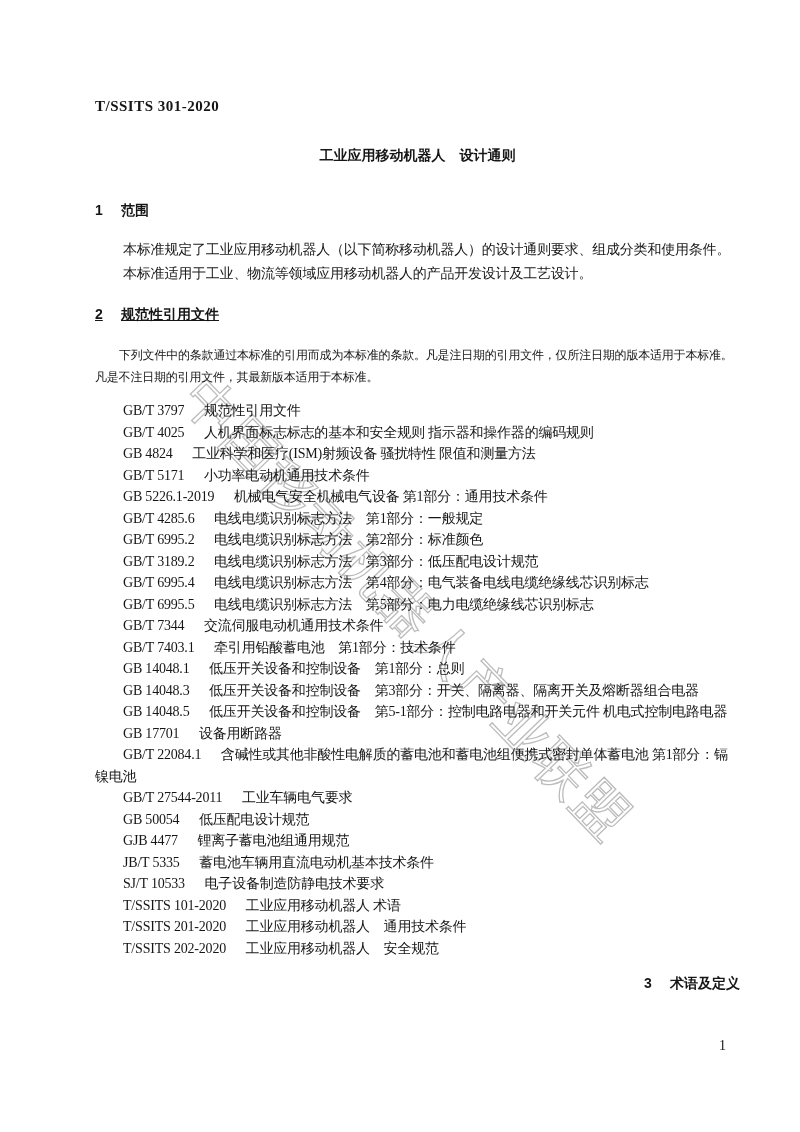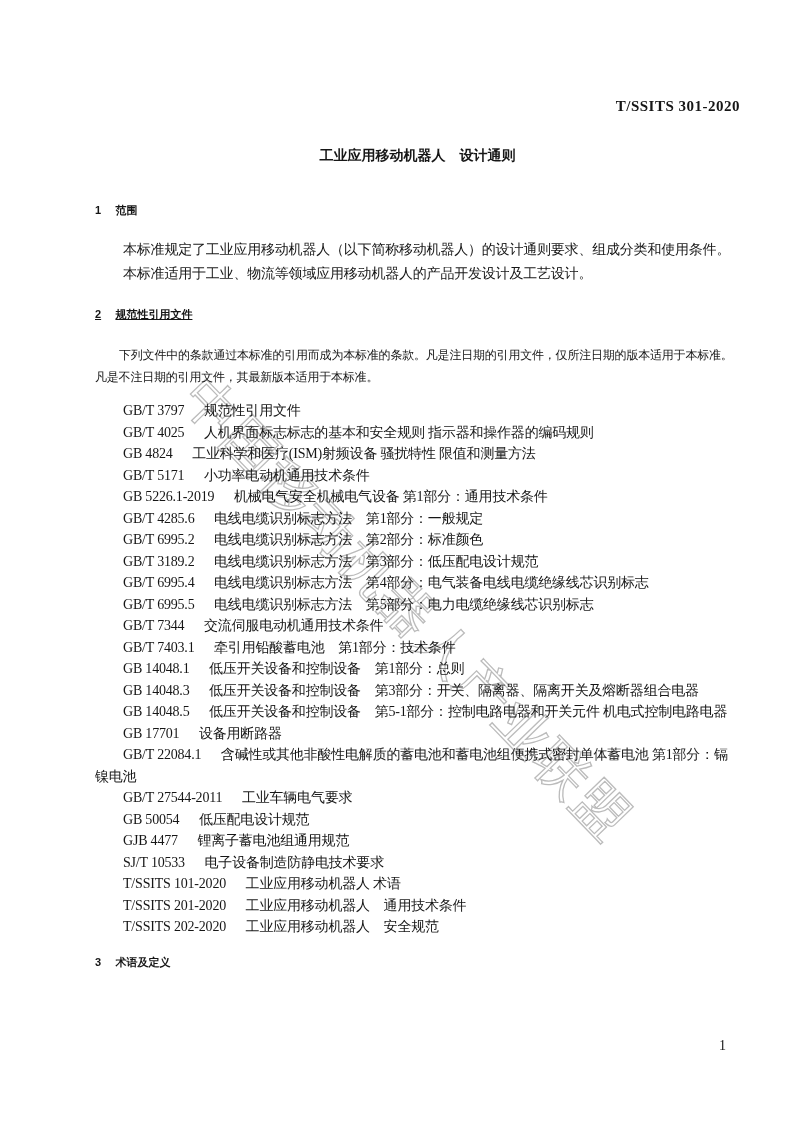--- a/index.html
+++ b/index.html
@@ -17,45 +17,44 @@
     z-index:1;
   }
   .content{
     position:absolute;
     left:95px;top:0;
     width:645px;
     z-index:2;
   }
   .std-code{
     margin-top:98px;
-    text-align:right;
     font-family:"Liberation Serif", serif;
     font-weight:bold;
     font-size:15px;
     line-height:16px;
     letter-spacing:.5px;
   }
   .doc-title{
     margin-top:27px;
     text-align:center;
     font-family:"Liberation Sans", sans-serif;
     font-weight:bold;
     font-size:14px;
     line-height:28px;
   }
   .sec-heading{
     font-family:"Liberation Sans", sans-serif;
     font-weight:bold;
-    font-size:11px;
+    font-size:14px;
     line-height:17px;
   }
   .sec-heading .sec-label{margin-left:1.3em;}
   #sec-scope{margin-top:33px;}
   #sec-refs{margin-top:20px;text-decoration:underline;}
-  #sec-terms{margin-top:16px;}
+  #sec-terms{margin-top:16px;text-align:right;}
   .para{
     margin:0;
     font-size:14px;
     line-height:24px;
     text-indent:2em;
     letter-spacing:-0.2px;
   }
   .para-group{margin-top:19px;}
   .intro{
     margin:22px 0 12px 0;
@@ -124,20 +123,21 @@
         <div class="ref"><span class="ref-code">GB/T 7344</span><span class="ref-title">交流伺服电动机通用技术条件</span></div>
         <div class="ref"><span class="ref-code">GB/T 7403.1</span><span class="ref-title">牵引用铅酸蓄电池　第1部分：技术条件</span></div>
         <div class="ref"><span class="ref-code">GB 14048.1</span><span class="ref-title">低压开关设备和控制设备　第1部分：总则</span></div>
         <div class="ref"><span class="ref-code">GB 14048.3</span><span class="ref-title">低压开关设备和控制设备　第3部分：开关、隔离器、隔离开关及熔断器组合电器</span></div>
         <div class="ref"><span class="ref-code">GB 14048.5</span><span class="ref-title">低压开关设备和控制设备　第5-1部分：控制电路电器和开关元件 机电式控制电路电器</span></div>
         <div class="ref"><span class="ref-code">GB 17701</span><span class="ref-title">设备用断路器</span></div>
         <div class="ref"><span class="ref-code">GB/T 22084.1</span><span class="ref-title">含碱性或其他非酸性电解质的蓄电池和蓄电池组便携式密封单体蓄电池 第1部分：镉镍电池</span></div>
         <div class="ref"><span class="ref-code">GB/T 27544-2011</span><span class="ref-title">工业车辆电气要求</span></div>
         <div class="ref"><span class="ref-code">GB 50054</span><span class="ref-title">低压配电设计规范</span></div>
         <div class="ref"><span class="ref-code">GJB 4477</span><span class="ref-title">锂离子蓄电池组通用规范</span></div>
+        <div class="ref"><span class="ref-code">JB/T 5335</span><span class="ref-title">蓄电池车辆用直流电动机基本技术条件</span></div>
         <div class="ref"><span class="ref-code">SJ/T 10533</span><span class="ref-title">电子设备制造防静电技术要求</span></div>
         <div class="ref"><span class="ref-code">T/SSITS 101-2020</span><span class="ref-title">工业应用移动机器人 术语</span></div>
         <div class="ref"><span class="ref-code">T/SSITS 201-2020</span><span class="ref-title">工业应用移动机器人　通用技术条件</span></div>
         <div class="ref"><span class="ref-code">T/SSITS 202-2020</span><span class="ref-title">工业应用移动机器人　安全规范</span></div>
       </div>
 
     <div class="sec-heading" id="sec-terms">
       <span class="sec-num">3</span><span class="sec-label">术语及定义</span>
     </div>
 

